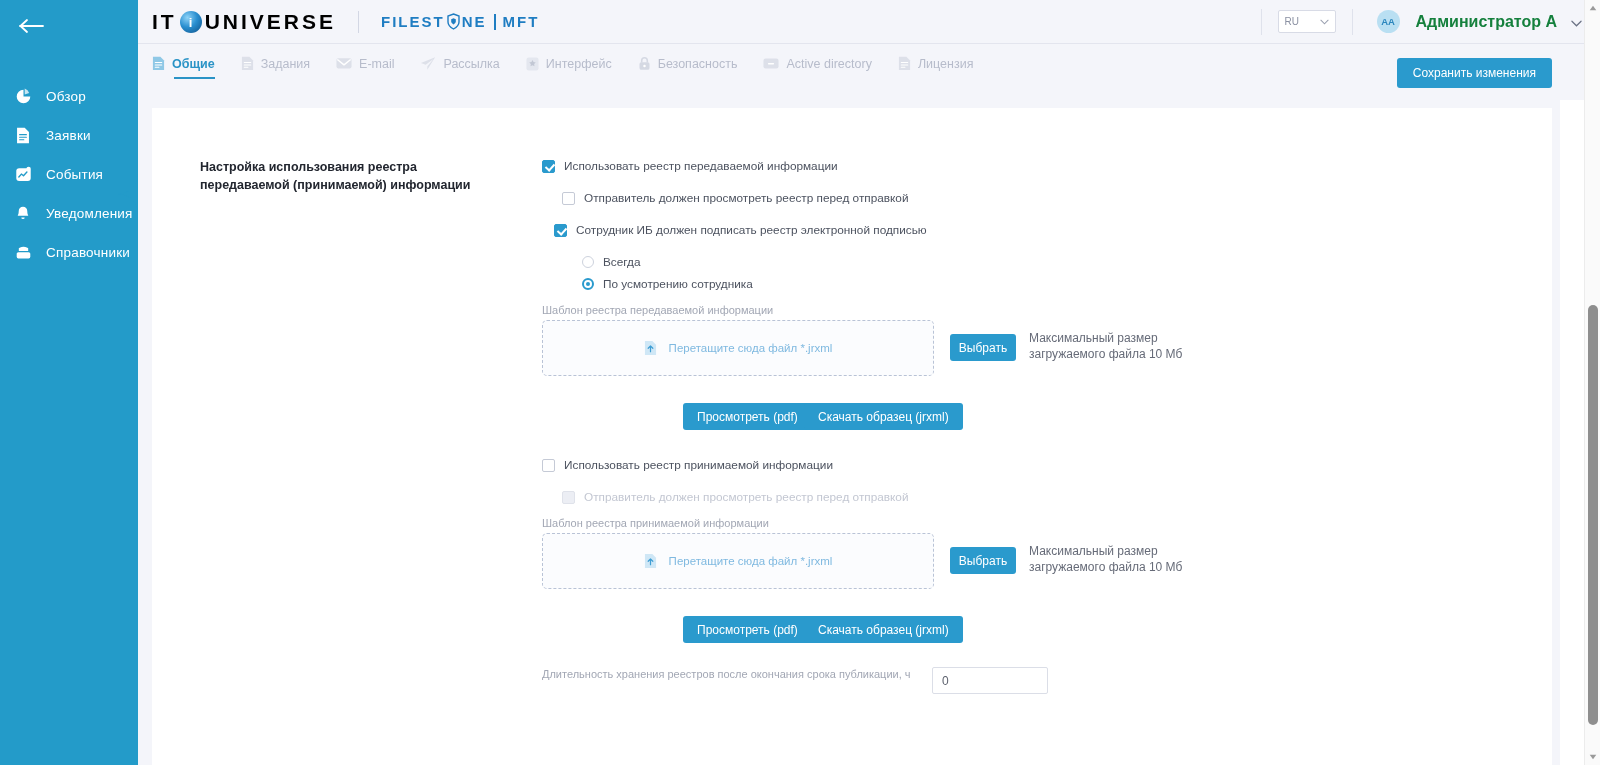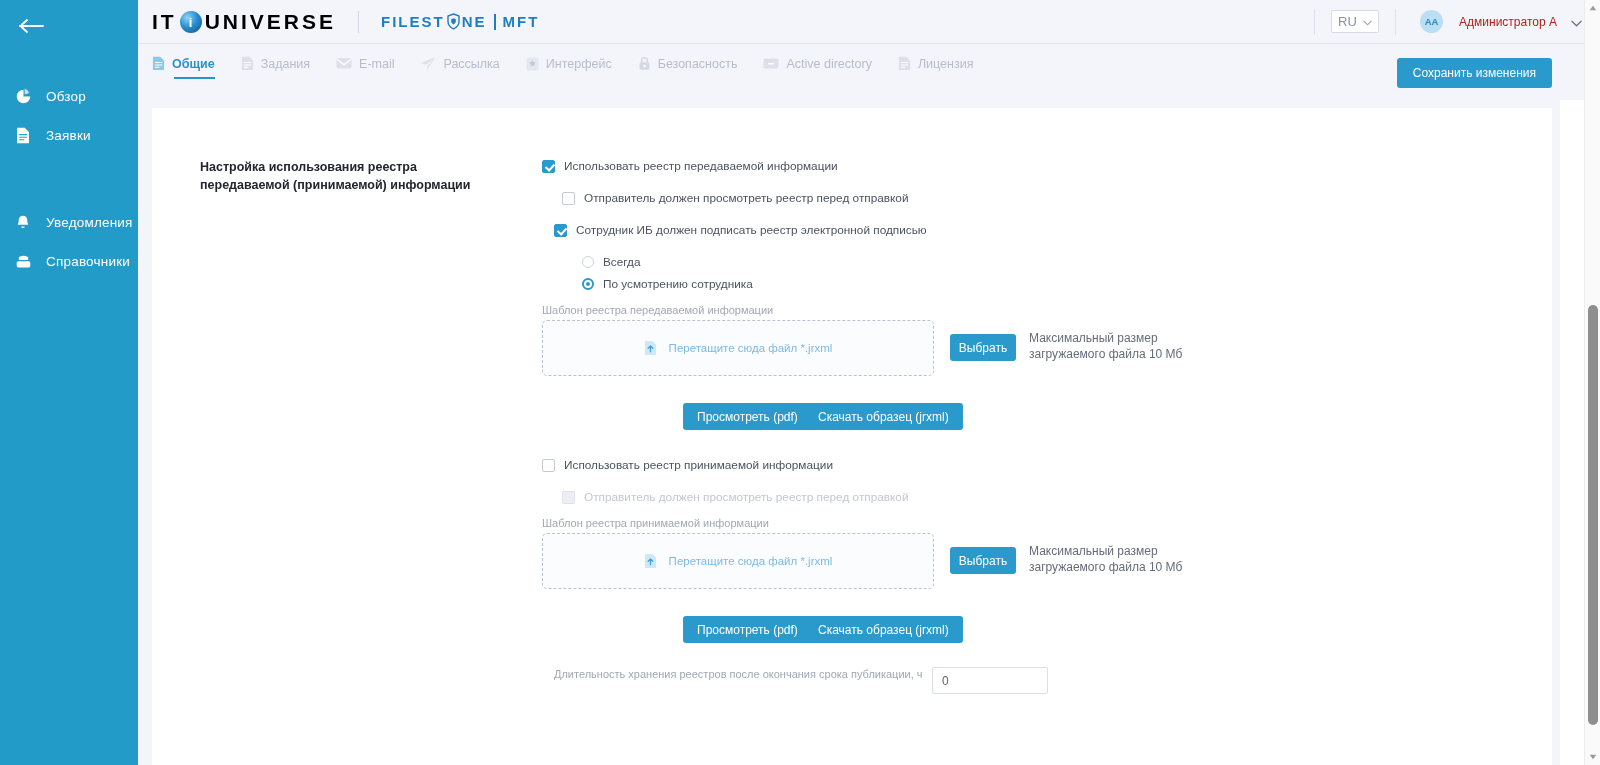--- a/index.html
+++ b/index.html
@@ -42,21 +42,21 @@
     display: flex; align-items: center; justify-content: center;
     flex: 0 0 22px;
   }
   .nav-item .nav-label { white-space: nowrap; }
   
   .nav-item.active {
     background: #f4f5fa;
     color: #7ab8d6;
   }
   .nav-item.round-bottom { border-bottom-right-radius: 20px; }
-  .nav-item.round-top { border-top-right-radius: 20px; margin-top: 48px; }
+  .nav-item.round-top { border-top-right-radius: 20px; }
   .nav-item.round-bottom, .nav-item.round-top { background: #239bc9; }
   #nav-list { background: transparent; }
 
   
   #header {
     position: absolute; left: 138px; top: 0;
     width: 1462px; height: 44px;
     background: #f4f5fa;
     border-bottom: 1px solid #e3e5ee;
     display: flex; align-items: center;
@@ -89,40 +89,40 @@
     display: inline-block; width: 15px; height: 17px; position: relative;
     margin: 0 1px; vertical-align: middle;
   }
   .logo-mft-sep { width: 2px; height: 16px; background: #1f7dc2; margin: 0 7px; }
 
   #header-right {
     margin-left: auto; display: flex; align-items: center; height: 100%;
   }
   .hdr-divider { width: 1px; height: 26px; background: #dfe2ec; }
   #lang-select {
-    width: 48px; height: 23px;
+    width: 58px; height: 23px;
     border: 1px solid #d8dbe6; background: #fff;
     border-radius: 2px;
     display: flex; align-items: center; justify-content: space-between;
     padding: 0 6px;
-    font-size: 13px; color: #8a90a2;
+    font-size: 10px; color: #8a90a2;
     margin: 0 16px;
     cursor: pointer;
   }
   #user-block {
     display: flex; align-items: center; margin: 0 18px 0 24px; cursor: pointer;
   }
   #avatar {
     width: 23px; height: 23px; border-radius: 50%;
     background: #b9dff2; color: #2b86bd;
     font-size: 9.5px; font-weight: bold;
     display: flex; align-items: center; justify-content: center;
     margin-right: 16px;
   }
-  #user-name { font-size: 12px; color: #b91c1c; font-weight: normal; white-space: nowrap; }
+  #user-name { font-size: 16px; color: #15803d; font-weight: bold; white-space: nowrap; }
   .caret { margin-left: 14px; }
 
   
   #tabbar {
     position: absolute; left: 138px; top: 44px;
     width: 1462px; height: 56px;
     background: #f4f5fa;
     z-index: 9;
   }
   #tabs {
@@ -296,20 +296,30 @@
       <div class="nav-item">
         <span class="nav-icon">
           <svg width="16" height="17" viewBox="0 0 18 20">
             <path d="M2 1h9l5 5v13H2z" fill="#ffffff"></path>
             <path d="M5 9h8M5 12h8M5 15h5" stroke="#239bc9" stroke-width="1.3" stroke-linecap="round"></path>
           </svg>
         </span>
         <span class="nav-label">Заявки</span>
       </div>
 
+      <div class="nav-item round-bottom">
+        <span class="nav-icon">
+          <svg width="17" height="17" viewBox="0 0 20 20">
+            <rect x="1.5" y="2.5" width="17" height="15" rx="3.5" fill="#ffffff"></rect>
+            <path d="M4.5 13l3-3.5 2.5 2 4-4.5" stroke="#239bc9" stroke-width="1.6" fill="none" stroke-linecap="round" stroke-linejoin="round"></path>
+            <circle cx="16" cy="3.5" r="2.6" fill="#ffffff"></circle>
+          </svg>
+        </span>
+        <span class="nav-label">События</span>
+      </div>
 
 
       <div class="nav-item round-top">
         <span class="nav-icon">
           <svg width="16" height="17" viewBox="0 0 18 20">
             <path d="M9 2c-3 0-5 2.2-5 5 0 4-1.3 5.5-1.3 5.5h12.6S14 11 14 7c0-2.8-2-5-5-5z" fill="#ffffff"></path>
             <path d="M7 14.6a2 2 0 0 0 4 0z" fill="#ffffff"></path>
           </svg>
         </span>
         <span class="nav-label">Уведомления</span>
@@ -544,21 +554,21 @@
         <button class="btn-primary" style="top:439px; left:408px; width:66px;">Выбрать</button>
 
         <div class="hint" style="top:435px; left:487px;">
           <div>Максимальный размер</div>
           <div>загружаемого файла 10 Мб</div>
         </div>
 
         <button class="btn-primary" style="top:508px; left:141px;">Просмотреть (pdf)</button>
         <button class="btn-primary" style="top:508px; left:262px;">Скачать образец (jrxml)</button>
 
-        <div class="field-caption" style="top:560px; left:12px; width:420px;">Длительность хранения реестров после окончания срока публикации, ч</div>
+        <div class="field-caption" style="top:560px; left:0; width:420px;">Длительность хранения реестров после окончания срока публикации, ч</div>
         <input class="num-input" style="top: 559px; left: 390px;" value="0">
 
       </div>
     </div>
   </div>
 
   <div id="main-vscroll-track"></div>
   <div id="vscroll">
     <div class="vs-arrow" id="vs-up">
       <svg width="8" height="6" viewBox="0 0 8 6">

